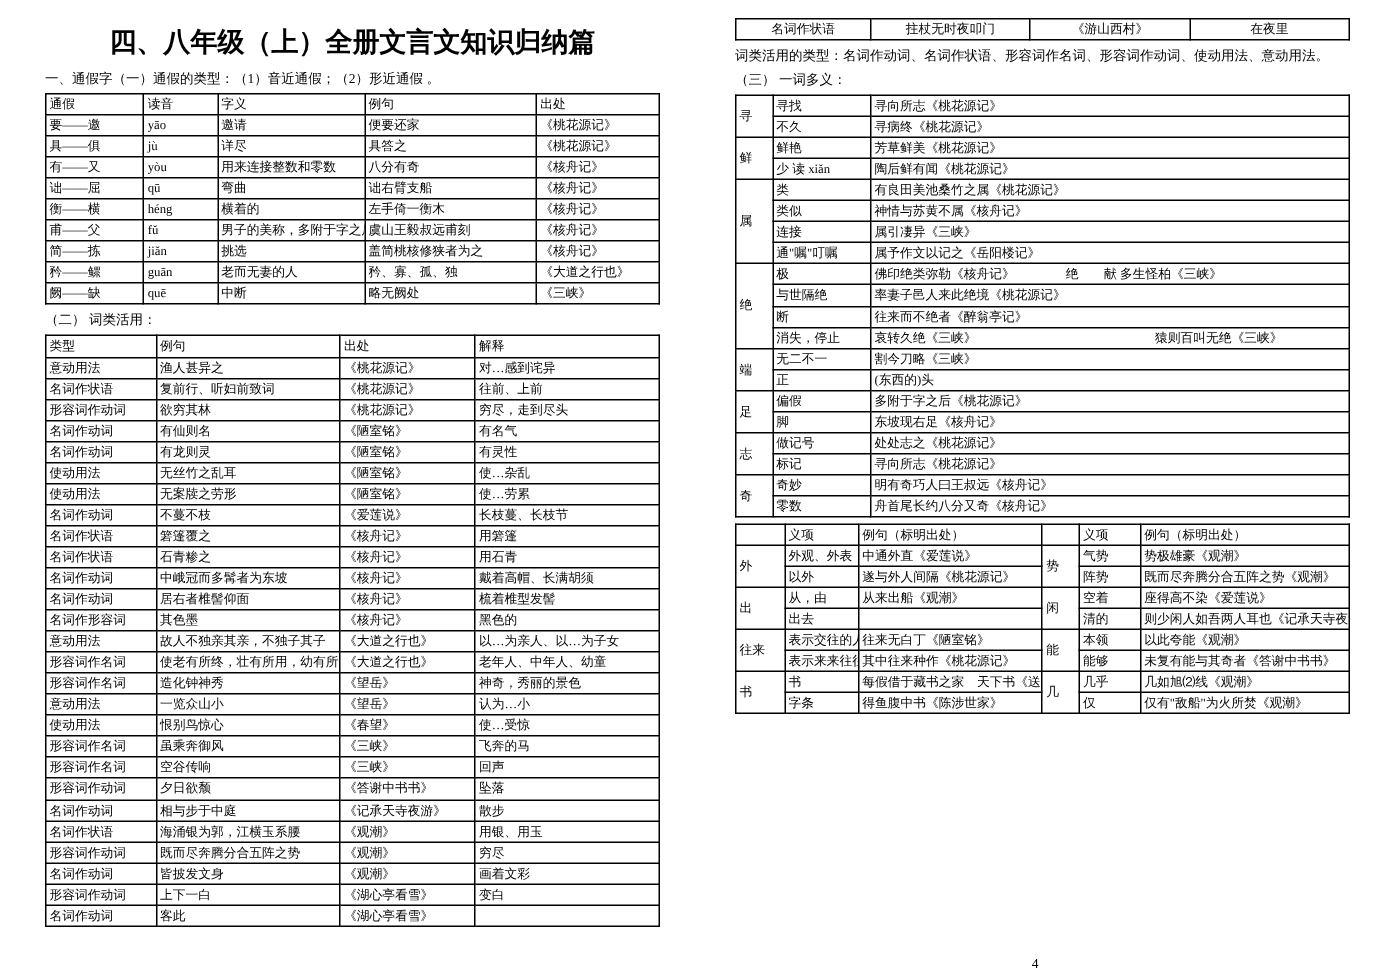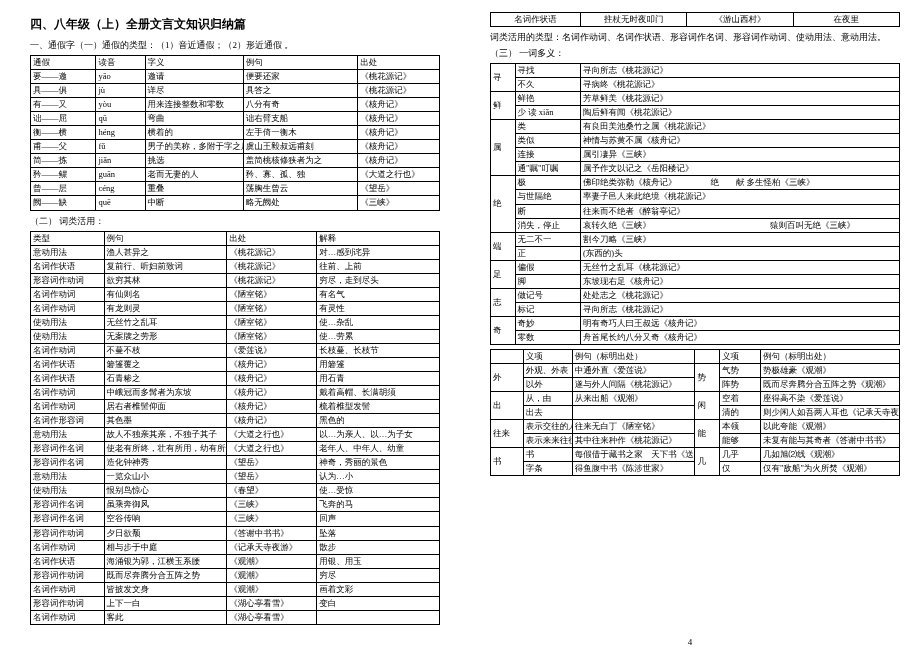--- a/index.html
+++ b/index.html
@@ -17,22 +17,22 @@
     display: flex;
     position: relative;
   }
   .col {
     flex: 1;
     padding: 12px 20px 8px 30px;
     position: relative;
   }
   .col.left { border-right: 0; }
   .title {
-    text-align: left;
-    font-size: 12px;
+    text-align: center;
+    font-size: 18px;
     font-weight: bold;
     margin: 4px 0 6px 0;
   }
   .sec-head {
     font-size: 9px;
     margin: 3px 0;
   }
   table {
     border-collapse: collapse;
     width: 100%;
@@ -152,27 +152,20 @@
             <td>挑选</td>
             <td>盖简桃核修狭者为之</td>
             <td>《核舟记》</td>
           </tr>
       <tr>
             <td>矜——鳏</td>
             <td>guān</td>
             <td>老而无妻的人</td>
             <td>矜、寡、孤、独</td>
             <td>《大道之行也》</td>
-          </tr>
-      <tr>
-            <td>曾——层</td>
-            <td>céng</td>
-            <td>重叠</td>
-            <td>荡胸生曾云</td>
-            <td>《望岳》</td>
           </tr>
       <tr>
             <td>阙——缺</td>
             <td>quē</td>
             <td>中断</td>
             <td>略无阙处</td>
             <td>《三峡》</td>
           </tr>
     </tbody>
       </table>
@@ -426,21 +419,21 @@
             <td>无二不一</td>
             <td>割今刀略《三峡》</td>
           </tr>
       <tr>
             <td>正</td>
             <td>(东西的)头</td>
           </tr>
       <tr>
             <td rowspan="2">足</td>
             <td>偏假</td>
-            <td>无丝竹之乱耳《桃花源记》</td>
+            <td>多附于字之后《桃花源记》</td>
           </tr>
       <tr>
             <td>脚</td>
             <td>东坡现右足《核舟记》</td>
           </tr>
       <tr>
             <td rowspan="2">志</td>
             <td>做记号</td>
             <td>处处志之《桃花源记》</td>
           </tr>

